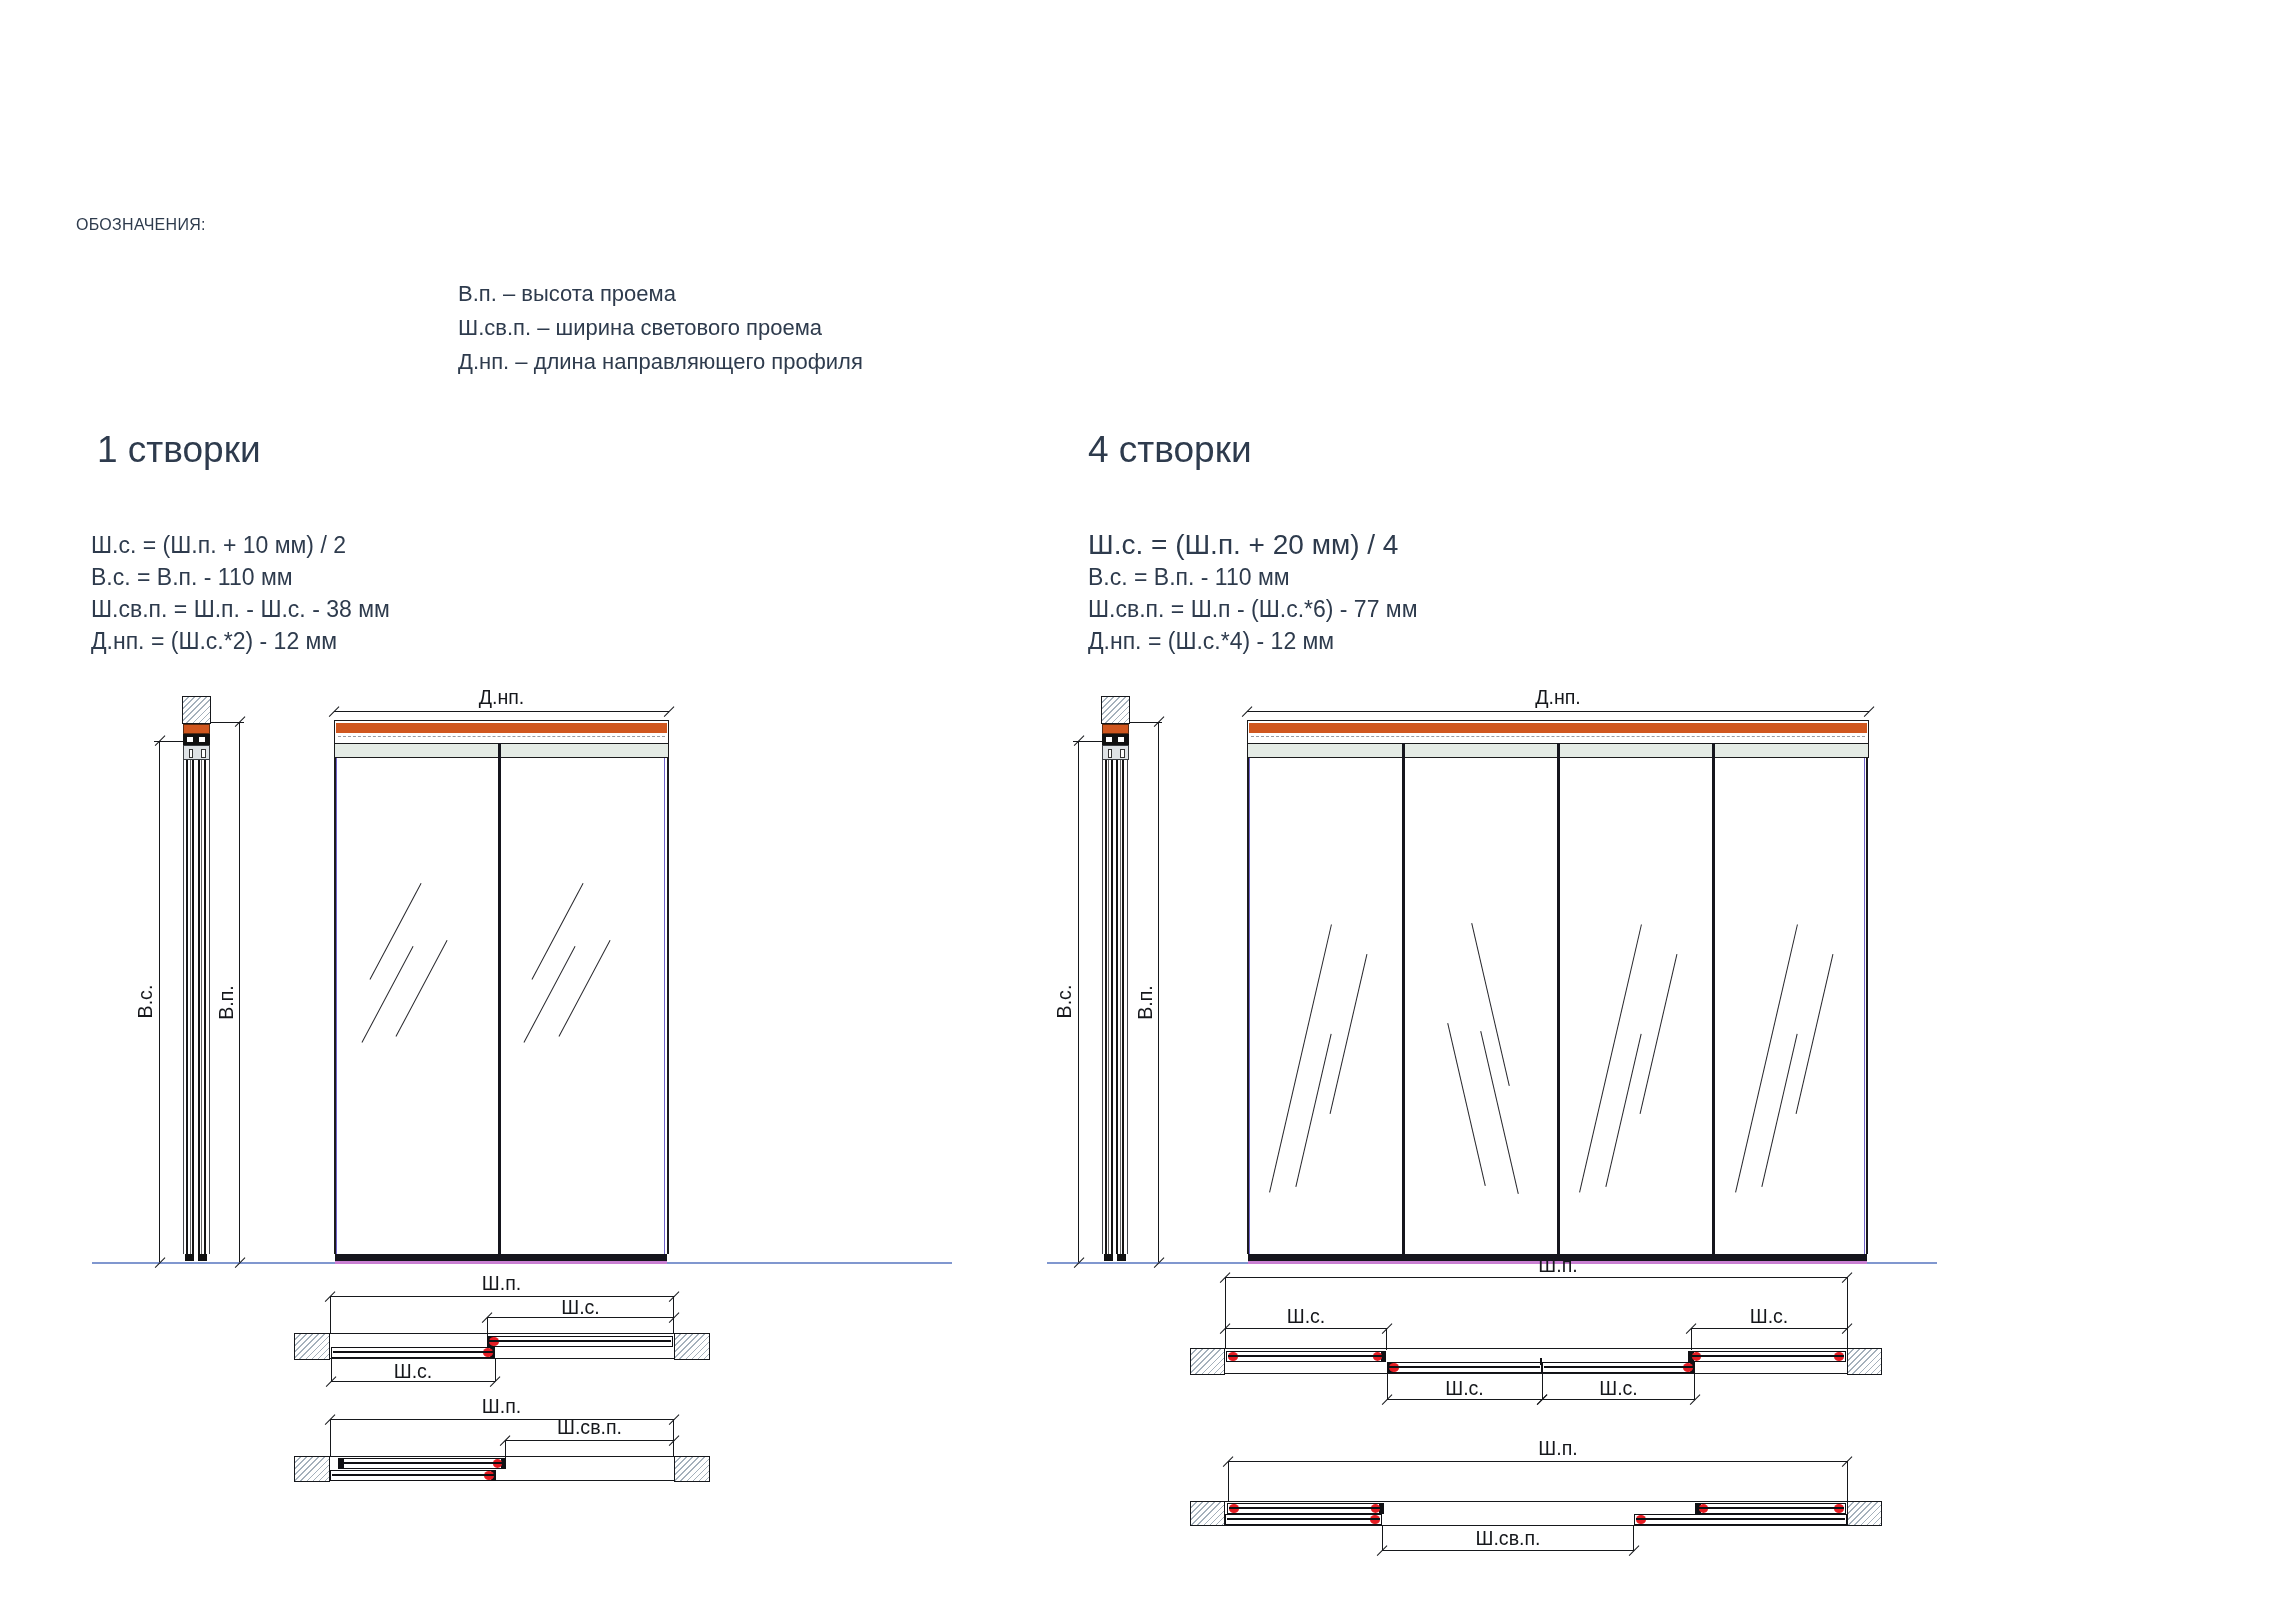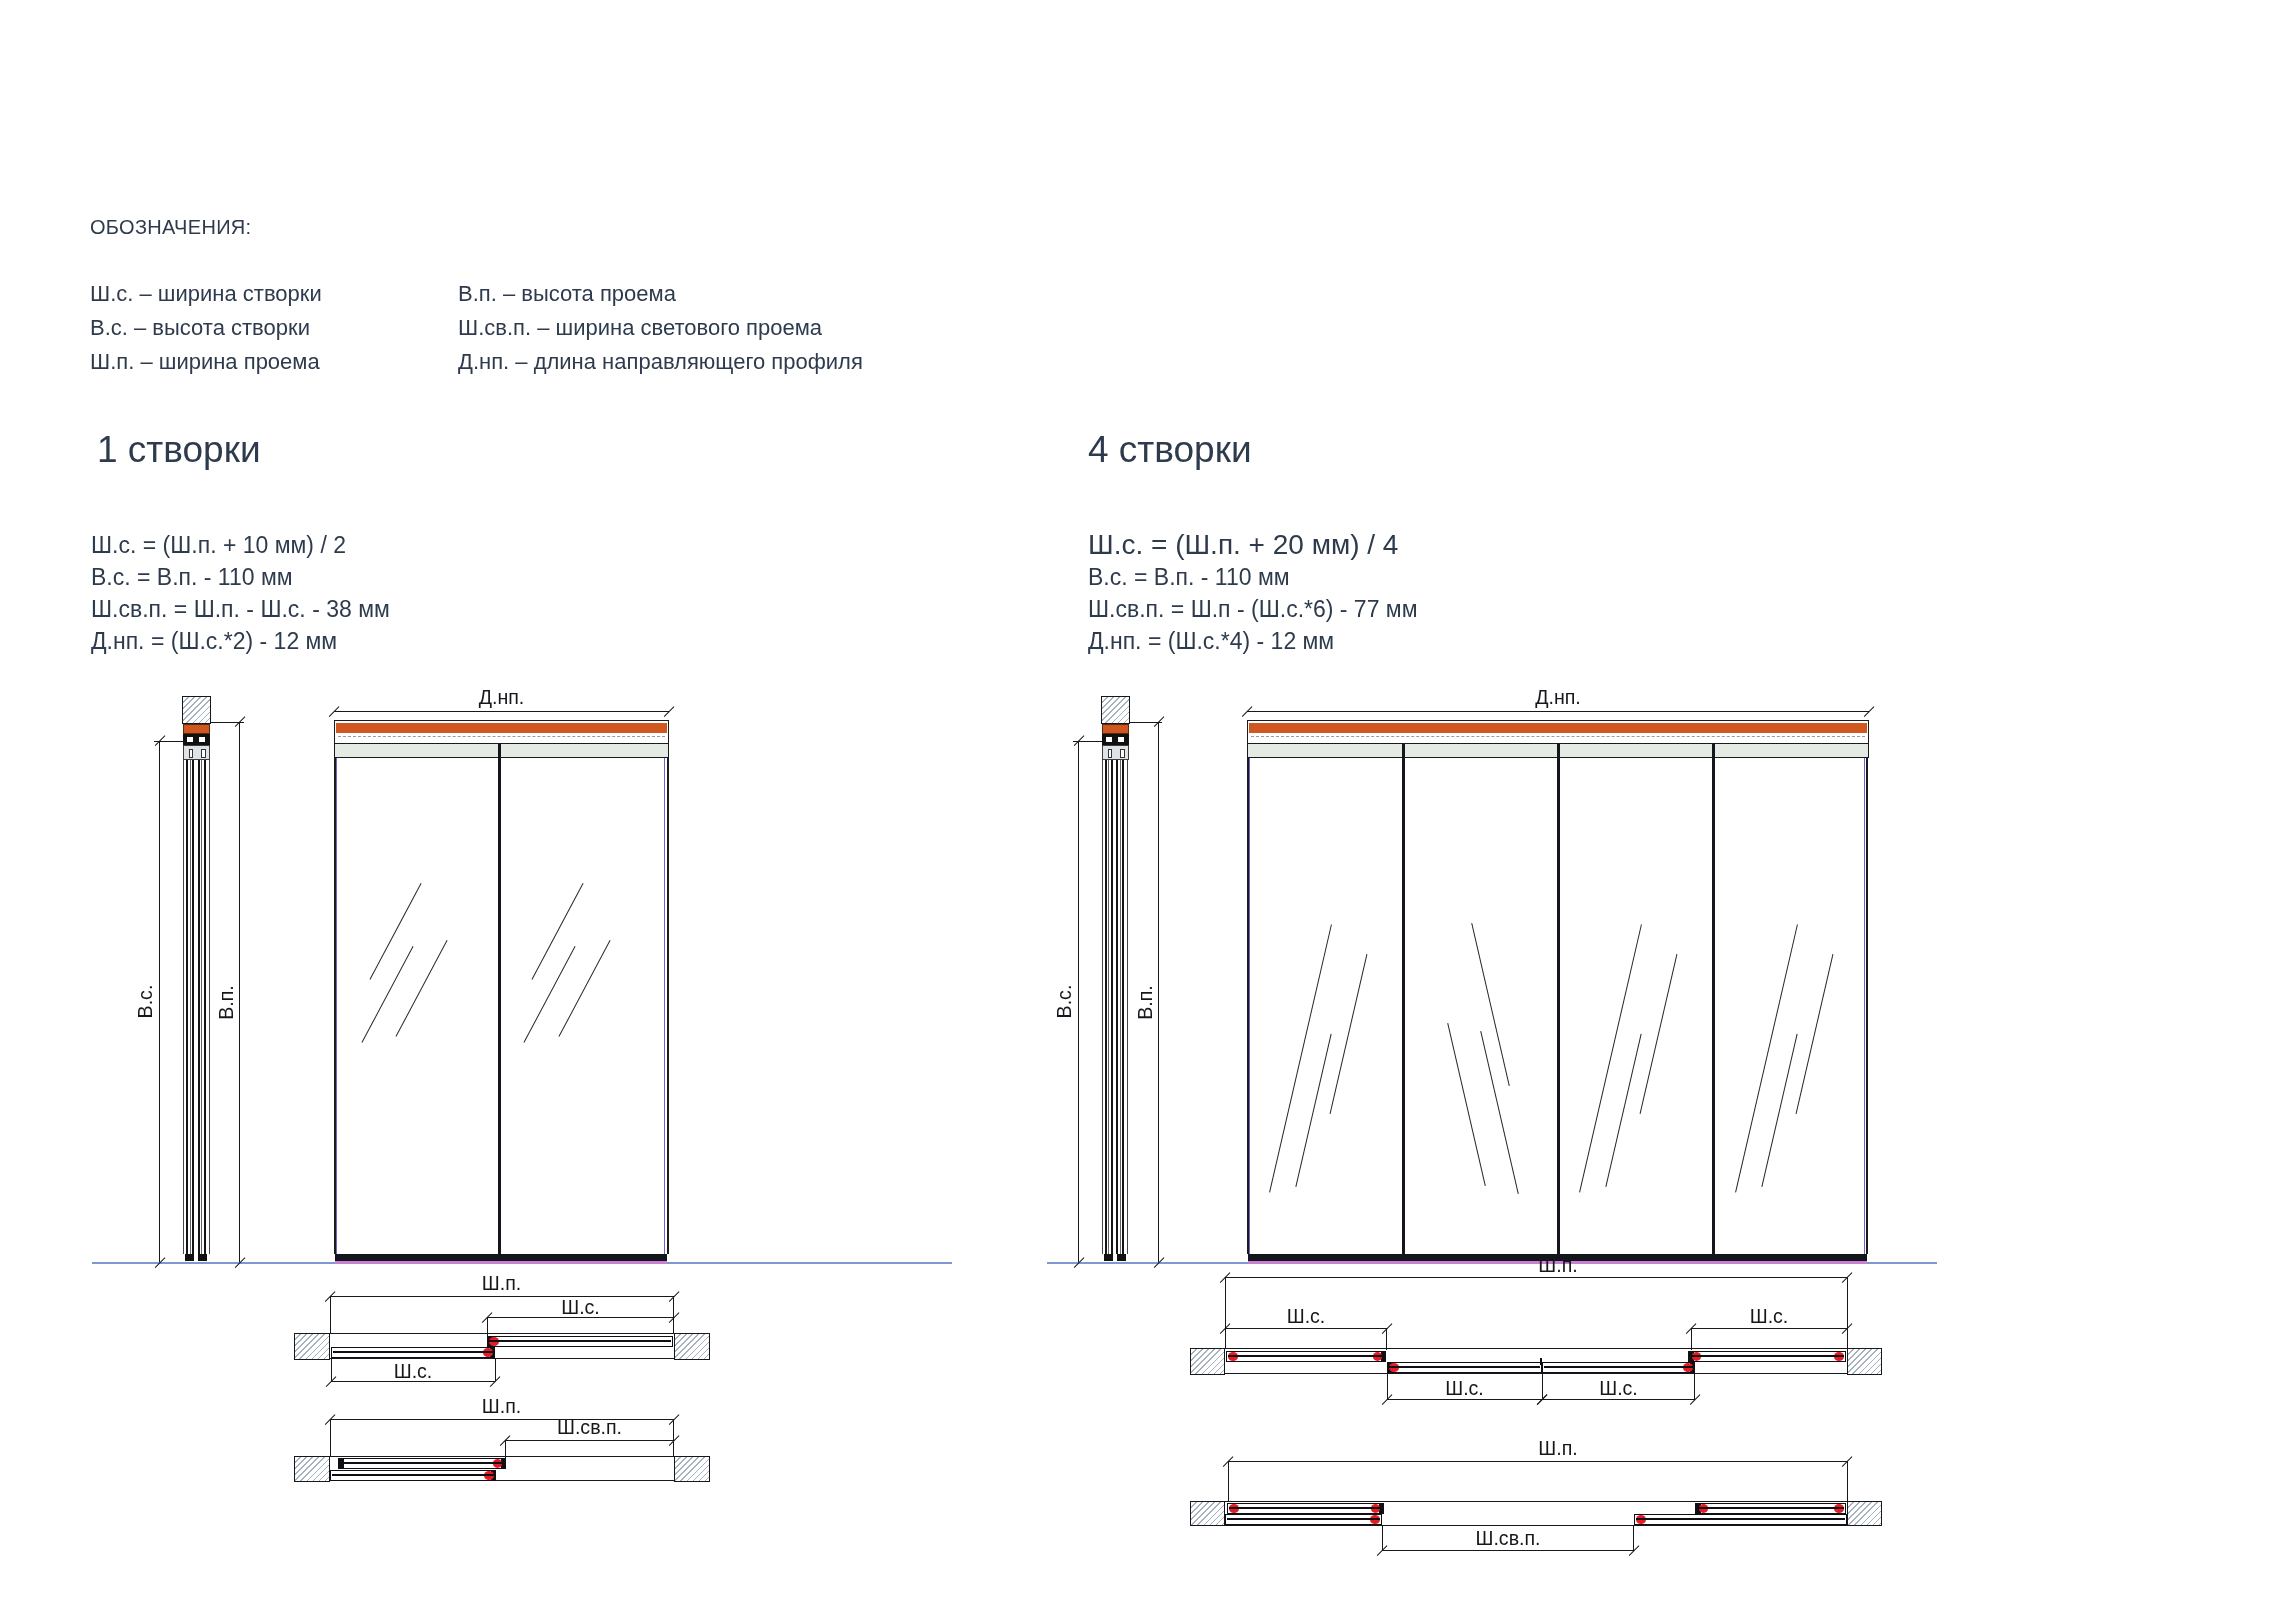--- a/index.html
+++ b/index.html
@@ -30,27 +30,22 @@
   .reddot{position:absolute;width:9.8px;height:8.5px;border-radius:50%;background:var(--red)}
   .gline{background:#26262b;width:1.3px}
   .divider{background:#15151d;width:2.6px}
   .pedge{background:var(--purple);width:1.3px}
 </style>
 </head>
 <body>
 
 <div class="abs" style="inset:0">
 
-  <div class="abs t" style="left:90px;top:216px;font-size:20px;letter-spacing:0.3px">ОБОЗНАЧЕНИЯ:</div>
-
-  <div class="abs" style="left:90px;top:277px">
-    <div class="t" style="font-size:22px;line-height:34px">Ш.с. – ширина створки</div>
-    <div class="t" style="font-size:22px;line-height:34px">В.с. – высота створки</div>
-    <div class="t" style="font-size:22px;line-height:34px">Ш.п. – ширина проема</div>
-  </div>
+  <div class="abs t" style="left:76px;top:216px;font-size:16px;letter-spacing:0.3px">ОБОЗНАЧЕНИЯ:</div>
+
   <div class="abs" style="left:458px;top:277px">
     <div class="t" style="font-size:22px;line-height:34px">В.п. – высота проема</div>
     <div class="t" style="font-size:22px;line-height:34px">Ш.св.п. – ширина светового проема</div>
     <div class="t" style="font-size:22px;line-height:34px">Д.нп. – длина направляющего профиля</div>
   </div>
 
   <div class="abs t" style="left:97px;top:429px;font-size:37px;font-weight:500">1 створки</div>
   <div class="abs t" style="left:1088px;top:429px;font-size:37px;font-weight:500">4 створки</div>
 
   <div class="abs" style="left:91px;top:529px">

